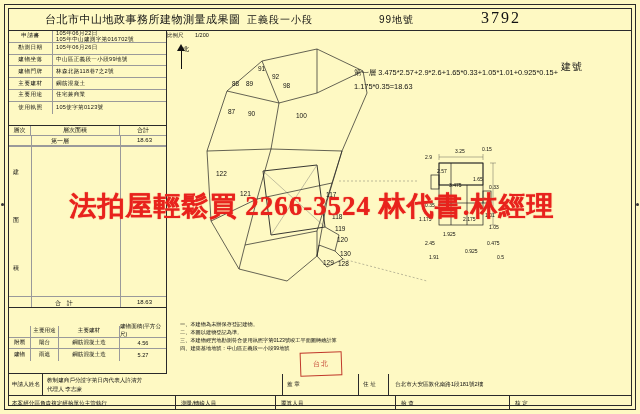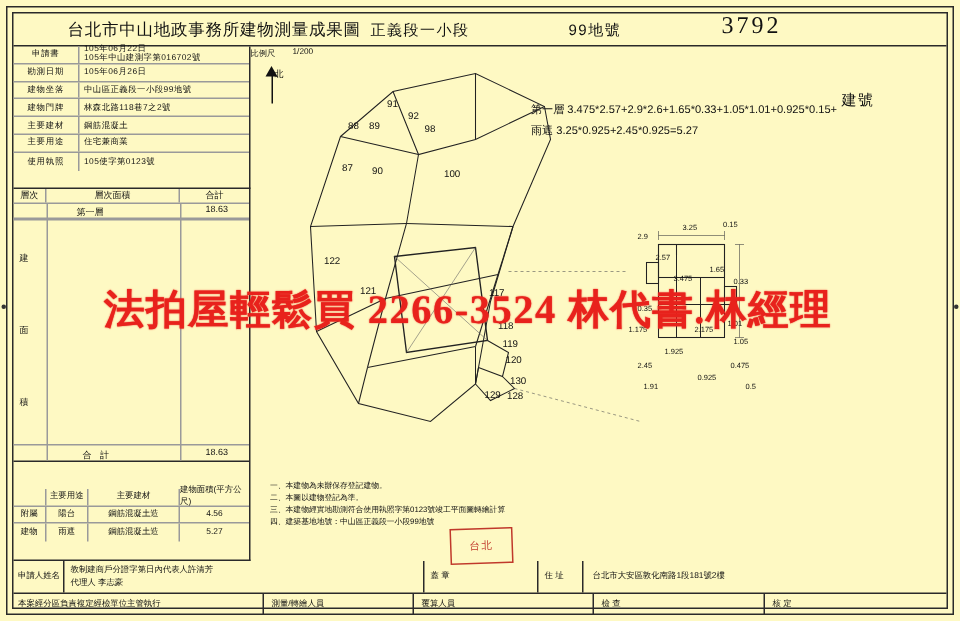--- a/index.html
+++ b/index.html
@@ -247,21 +247,21 @@
     <div class="r">
       <div class="a">建物</div>
       <div class="b">雨遮</div>
       <div class="c">鋼筋混凝土造</div>
       <div class="d">5.27</div>
     </div>
   </div>
 
   <div class="calc">
     <div>第一層 3.475*2.57+2.9*2.6+1.65*0.33+1.05*1.01+0.925*0.15+</div>
-    <div>雨遮  3.25*0.925+2.45*0.925=5.27</div>
+    <div>1.175*0.35=18.63</div>
   </div>
 
   <svg class="plan" viewBox="0 0 464 343">
     <g stroke="#222" fill="none" stroke-width="0.7">
 
       <polyline points="60,60 95,30 150,18 196,40 200,62 175,120 160,170 150,225 120,250 72,238 44,190 40,120 60,60"></polyline>
 
       <polyline points="95,30 112,72 150,62 196,40"></polyline>
       <polyline points="112,72 104,118 90,168 78,214"></polyline>
       <polyline points="60,60 112,72"></polyline>

